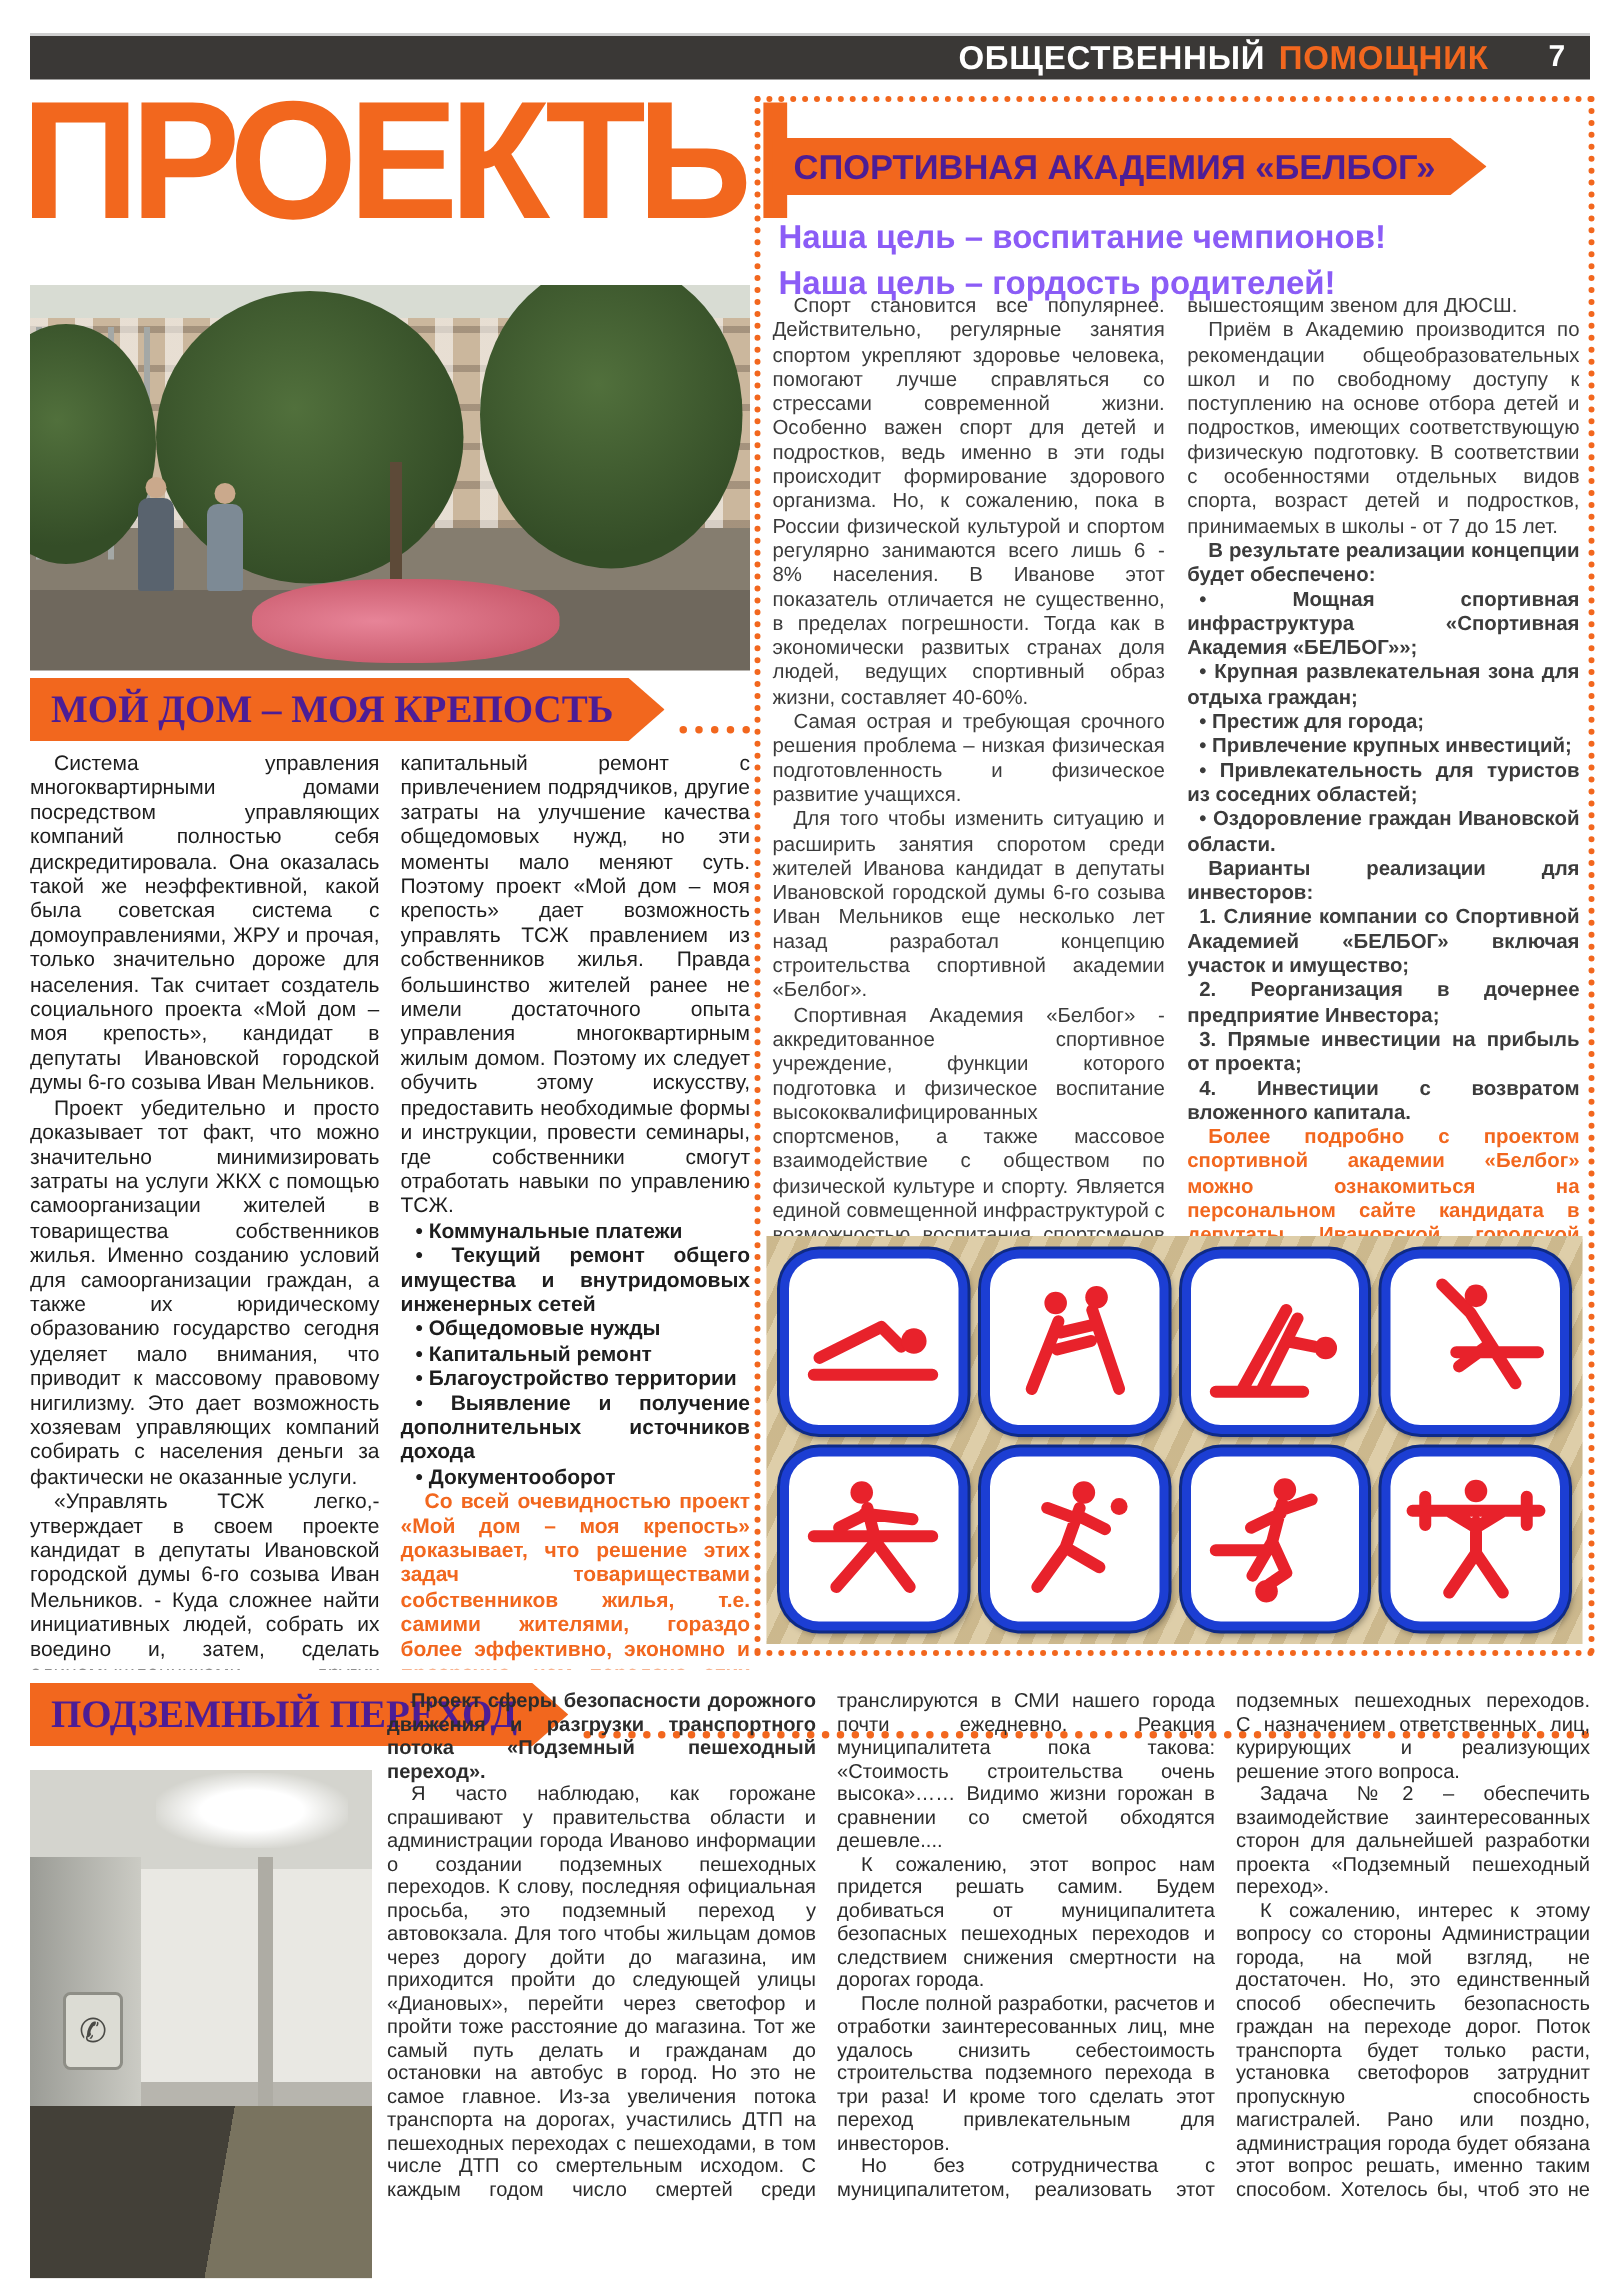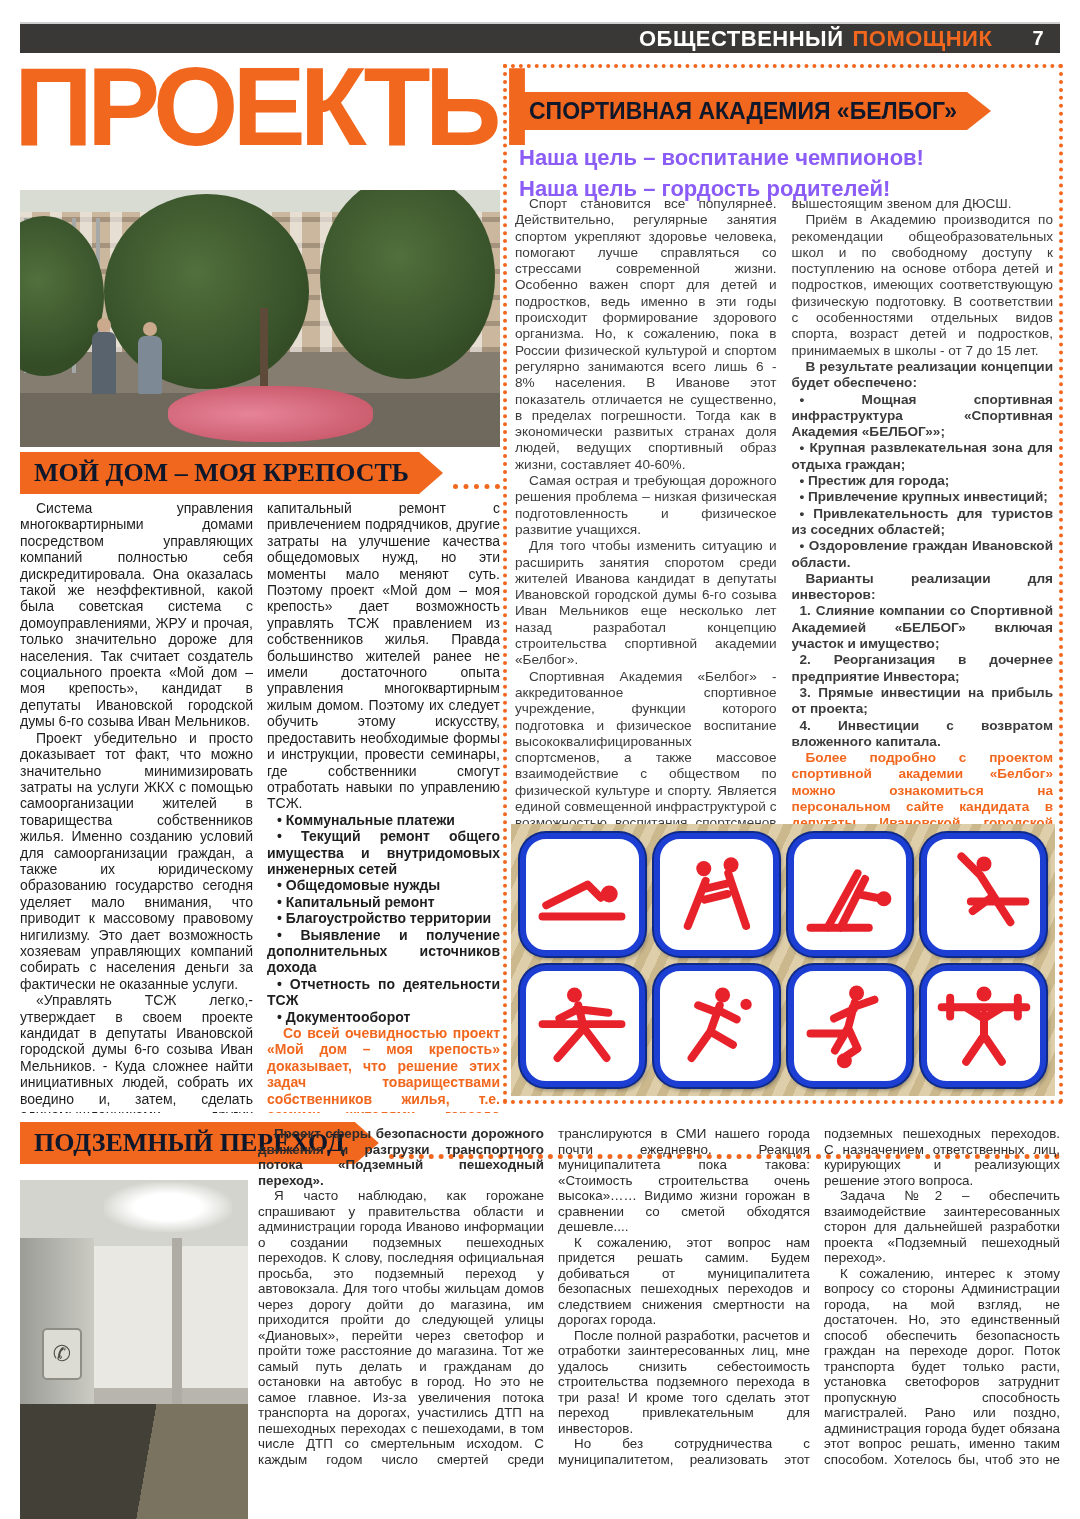--- a/index.html
+++ b/index.html
@@ -13,21 +13,21 @@
   .mast-white{color:#fff;margin-right:9px;}
   .mast-orange{color:#f2671e;}
   .mast-num{color:#fff;margin-left:40px;font-size:20px;}
 
   
   .projects-title{position:absolute;left:14px;top:40px;margin:0;color:#f2671e;font-size:112px;
     font-weight:700;letter-spacing:-6px;line-height:1.2;transform:scaleX(.98);transform-origin:left;}
 
   
   .banner-row{position:absolute;display:flex;align-items:stretch;}
-  .banner{background:#f2671e;color:#0f172a;font-weight:700;display:inline-flex;align-items:center;
+  .banner{background:#f2671e;color:#4c1d95;font-weight:700;display:inline-flex;align-items:center;
     padding:0 34px 0 14px;clip-path:polygon(0 0,calc(100% - 24px) 0,100% 50%,calc(100% - 24px) 100%,0 100%);
     white-space:nowrap;}
   .banner.big{font-size:26px;height:42px;font-family:Liberation Serif, serif;}
   .banner.mid{font-size:23px;height:38px;}
   .dot-tail{flex:1;align-self:flex-end;border-bottom:5px dotted #f2671e;margin:0 0 5px 10px;}
 
   
   .cols{display:flex;justify-content:space-between;}
   .col{overflow:hidden;text-align:justify;}
   .col p{margin:0;text-indent:16px;overflow-wrap:break-word;}
@@ -149,41 +149,40 @@
       <div class="cont-first">
           <p>капитальный ремонт с привлечением подрядчиков, другие затраты на улучшение качества общедомовых нужд, но эти моменты мало меняют суть. Поэтому проект «Мой дом – моя крепость» дает возможность управлять ТСЖ правлением из собственников жилья. Правда большинство жителей ранее не имели достаточного опыта управления многоквартирным жилым домом. Поэтому их следует обучить этому искусству, предоставить необходимые формы и инструкции, провести семинары, где собственники смогут отработать навыки по управлению ТСЖ.</p>
         </div>
       <div class="blist">
           <p>Коммунальные платежи</p>
           <p>Текущий ремонт общего имущества и внутридомовых инженерных сетей</p>
           <p>Общедомовые нужды</p>
           <p>Капитальный ремонт</p>
           <p>Благоустройство территории</p>
           <p>Выявление и получение дополнительных источников дохода</p>
-          <p>Отчетность по деятельности ТСЖ</p>
           <p>Документооборот</p>
         </div>
       <p class="highlight">Со всей очевидностью проект «Мой дом – моя крепость» доказывает, что решение этих задач товариществами собственников жилья, т.е. самими жителями, гораздо более эффективно, экономно и прозрачно, чем передача этих полномочий управляющим организациям. Подробнее с проектом можно ознакомиться на персонально сайте кандидата в депутаты Ивановской городской думы 6-го созыва Ивана Мельникова melnikov37.ru</p>
     </div>
   </div>
 
   <aside class="academy">
     <div class="banner-row academy-banner">
       <div class="banner mid">
         <span>СПОРТИВНАЯ АКАДЕМИЯ «БЕЛБОГ»</span>
       </div>
     </div>
     <div class="academy-sub">
       <div>Наша цель – воспитание чемпионов!</div>
       <div>Наша цель – гордость родителей!</div>
     </div>
     <div class="cols academy-cols">
       <div class="col">
           <p>Спорт становится все популярнее. Действительно, регулярные занятия спортом укрепляют здоровье человека, помогают лучше справляться со стрессами современной жизни. Особенно важен спорт для детей и подростков, ведь именно в эти годы происходит формирование здорового организма. Но, к сожалению, пока в России физической культурой и спортом регулярно занимаются всего лишь 6 - 8% населения. В Иванове этот показатель отличается не существенно, в пределах погрешности. Тогда как в экономически развитых странах доля людей, ведущих спортивный образ жизни, составляет 40-60%.</p>
-          <p>Самая острая и требующая дорожного решения проблема – низкая физическая подготовленность и физическое развитие учащихся.</p>
+          <p>Самая острая и требующая срочного решения проблема – низкая физическая подготовленность и физическое развитие учащихся.</p>
           <p>Для того чтобы изменить ситуацию и расширить занятия споротом среди жителей Иванова кандидат в депутаты Ивановской городской думы 6-го созыва Иван Мельников еще несколько лет назад разработал концепцию строительства спортивной академии «Белбог».</p>
           <p>Спортивная Академия «Белбог» - аккредитованное спортивное учреждение, функции которого подготовка и физическое воспитание высококвалифицированных спортсменов, а также массовое взаимодействие с обществом по физической культуре и спорту. Является единой совмещенной инфраструктурой с возможностью воспитания спортсменов от третьего детско-юношеского разряда до мастера спорта международного класса. Также Спортивная Академия «Белбог» после успешной аккредитации будет являться</p>
         </div>
       <div class="col cont-first">
         <div class="cont-first">
             <p>вышестоящим звеном для ДЮСШ.</p>
             <p>Приём в Академию производится по рекомендации общеобразовательных школ и по свободному доступу к поступлению на основе отбора детей и подростков, имеющих соответствующую физическую подготовку. В соответствии с особенностями отдельных видов спорта, возраст детей и подростков, принимаемых в школы - от 7 до 15 лет.</p>
           </div>
         <p class="bold-p">В результате реализации концепции будет обеспечено:</p>
         <div class="blist">

